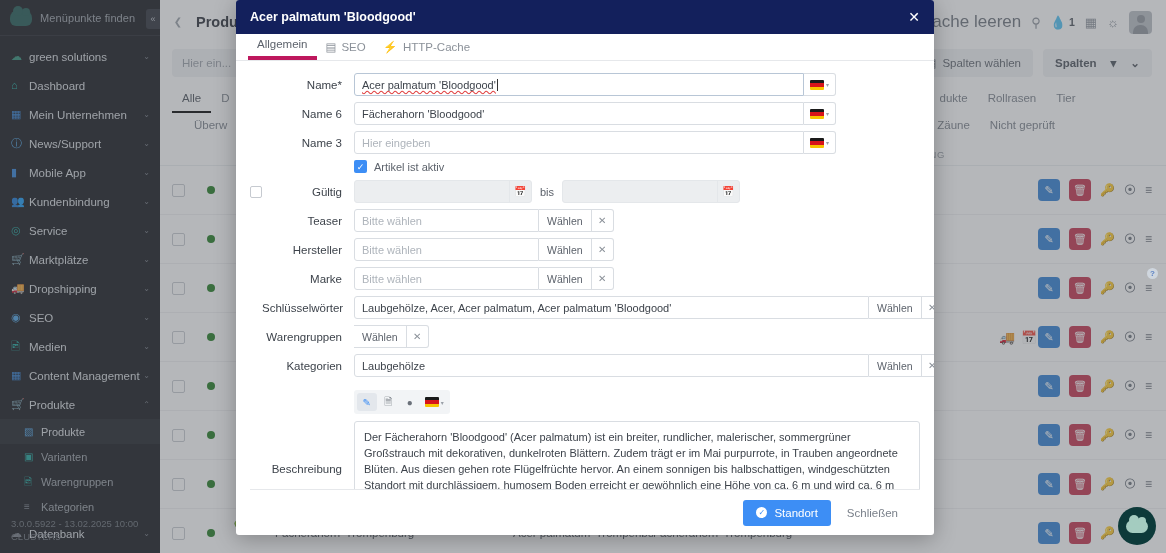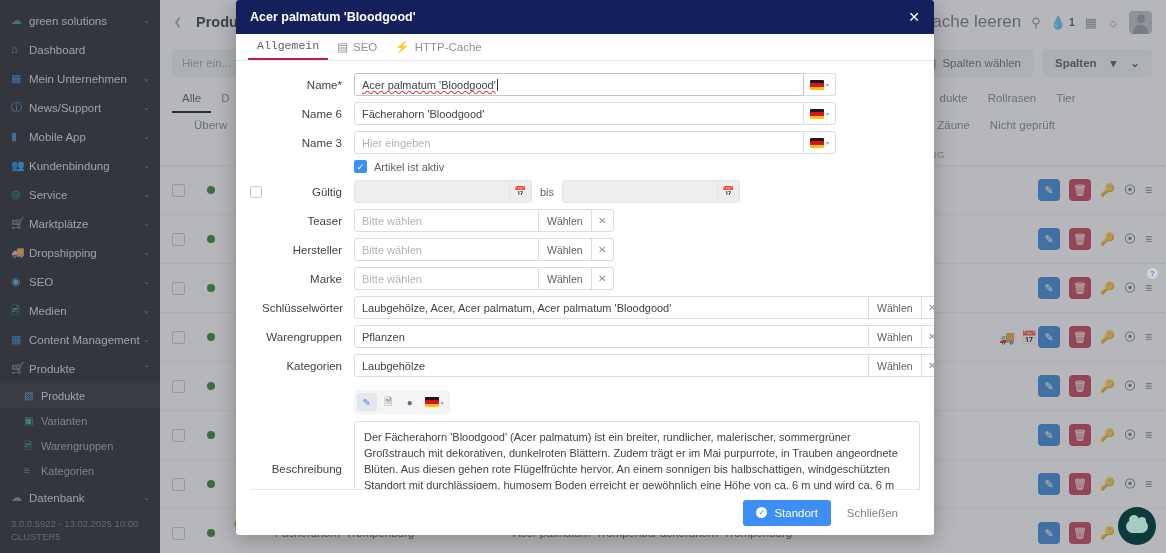--- a/index.html
+++ b/index.html
@@ -217,21 +217,21 @@
   .mclose { font-size: 14px; cursor: pointer; line-height: 1; }
 
   .mtabs {
     height: 27px; flex: none; display: flex; align-items: flex-end;
     padding: 0 12px; border-bottom: 1px solid #e6e8eb; gap: 0;
   }
   .mtab {
     font-size: 11.5px; color: #8b9199; padding: 0 9px 6px 9px;
     cursor: pointer; display:flex; align-items:center; gap:5px;
   }
-  .mtab.on { color: #5d636c; border-bottom: 2px solid #be185d; font-family: Liberation Mono, monospace; }
+  .mtab.on { color: #5d636c; border-bottom: 4px solid #be185d; }
 
   .mbody { flex: 1; overflow: hidden; padding: 12px 14px 0 14px; }
 
   .frow { display: flex; align-items: center; margin-bottom: 6px; }
   .flabel {
     width: 92px; flex: none; font-size: 11.5px; color: #3d434b;
     text-align: right; padding-right: 12px;
   }
   .fpre { width: 12px; flex:none; }
   .chk-empty { width: 12px; height: 12px; border: 1px solid #c6cad0; border-radius: 2px; background:#fff; }
@@ -509,20 +509,27 @@
           <div class="act-red">🗑</div>
           <div class="act-g">🔑</div>
           <div class="act-g">⦿</div>
           <div class="act-g">≡</div>
         </div>
       </div>
     </div>
   </div>
 
   <div class="sidebar">
+    <div class="sb-top">
+      <div class="sb-logo">
+          <div class="cloud"></div>
+        </div>
+      <div class="sb-find">Menüpunkte finden</div>
+      <div class="sb-collapse">«</div>
+    </div>
     <div class="sb-list">
       <div class="sb-item">
         <span class="ic i-green">☁</span>
         <span class="lbl">green solutions</span>
         <span class="chev">⌄</span>
       </div>
       <div class="sb-item">
         <span class="ic i-teal">⌂</span>
         <span class="lbl">Dashboard</span>
       </div>
@@ -743,21 +750,20 @@
           <div class="selbtn">Wählen</div>
           <div class="clrbtn">✕</div>
         </div>
       </div>
 
       
       <div class="frow">
         <div class="fpre"></div>
         <div class="flabel">Warengruppen</div>
         <div class="selwrap">
-          <div class="inp" style="width:515px">Pflanzen</div>
           <div class="selbtn">Wählen</div>
           <div class="clrbtn">✕</div>
         </div>
       </div>
 
       
       <div class="frow">
         <div class="fpre"></div>
         <div class="flabel">Kategorien</div>
         <div class="selwrap">

